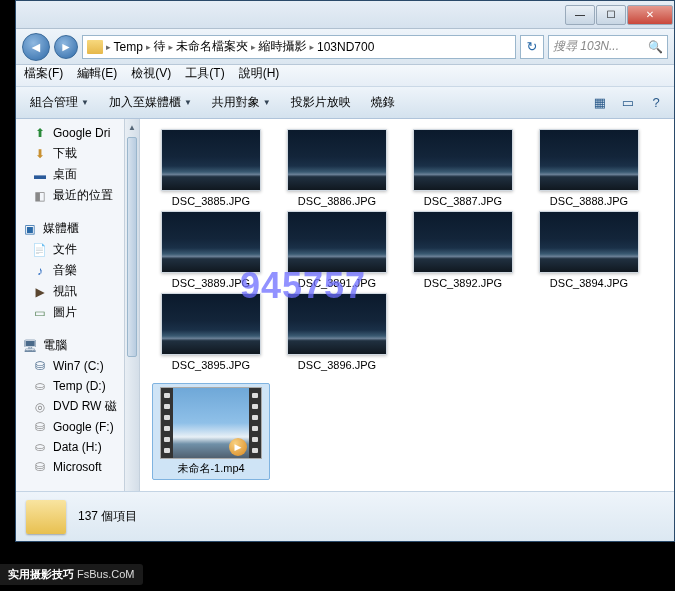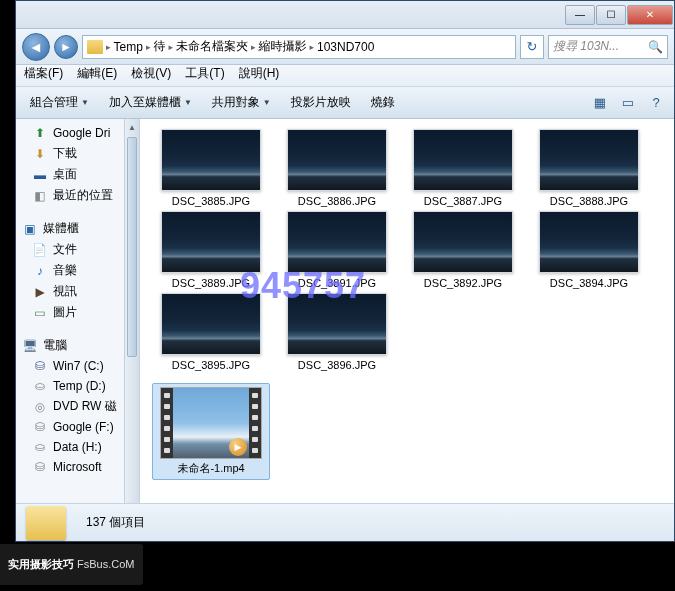--- a/index.html
+++ b/index.html
@@ -44,25 +44,25 @@
 .grid { display: grid; grid-template-columns: repeat(4, 118px); gap: 4px 8px; }
 .tile { width: 118px; text-align: center; font-size: 11px; }
 .thumb-img { width: 100px; height: 62px; margin: 0 auto 4px; background: linear-gradient(#0b1a2c 0%,#13253a 45%,#1a3048 60%,#3a5a72 70%,#6a8096 74%,#203040 78%,#101820 100%); border: 1px solid #d0d8e0; box-shadow: 0 1px 3px rgba(0,0,0,.25); }
 .tile.selected { background: #cfe4f6; border: 1px solid #7fb3e0; padding: 1px 0 3px; border-radius:2px; }
 .thumb-vid { width: 102px; height: 72px; margin: 2px auto 2px; position: relative; background: #fff; border: 1px solid #aaa; display:flex; }
 .film { width: 12px; background: #333; display:flex; flex-direction:column; justify-content:space-around; padding:2px 0; }
 .film i { display:block; width:6px; height:5px; background:#ddd; margin:0 auto; border-radius:1px; }
 .vid-center { flex:1; background: linear-gradient(#6fa8d8 0%,#8fc0e8 50%,#e8f0f6 70%,#7090a8 80%,#506070 100%); position:relative; }
 .play { position:absolute; right:2px; bottom:2px; width:18px; height:18px; border-radius:50%; background:radial-gradient(circle at 35% 30%,#f8d080,#d88820); display:flex; align-items:center; justify-content:center; color:#fff; font-size:9px; }
 
-.statusbar { position:absolute; left:0; right:0; bottom:0; height:38px; background:linear-gradient(#eef4fa,#dce8f2); border-top:1px solid #c4d4e4; display:flex; align-items:center; padding:4px 10px; font-size:12px; gap:20px; }
+.statusbar { position:absolute; left:0; right:0; bottom:0; height:50px; background:linear-gradient(#eef4fa,#dce8f2); border-top:1px solid #c4d4e4; display:flex; align-items:center; padding:4px 10px; font-size:12px; gap:12px; }
 .status-folder { width:40px; height:34px; background:linear-gradient(#f9e4a0,#e8c050); border-radius:2px; box-shadow:0 1px 2px rgba(0,0,0,.3); }
 
 .watermark { position: absolute; left: 240px; top: 265px; font-size: 36px; font-weight: bold; color: rgba(110,110,255,.75); pointer-events: none; letter-spacing:1px; font-family: Arial,sans-serif; }
-.corner-tag { position:absolute; left:0; bottom:6px; background:rgba(30,30,30,.85); color:#ddd; font-size:11px; padding:13px 8px; border-radius:0 3px 3px 0; }
+.corner-tag { position:absolute; left:0; bottom:6px; background:rgba(30,30,30,.85); color:#ddd; font-size:11px; padding:3px 8px; border-radius:0 3px 3px 0; }
 .corner-tag b { color:#fff; }
 </style>
 </head>
 <body>
 
 <div class="window">
 
   <div class="titlebar">
     <div class="win-btn">—</div>
     <div class="win-btn">☐</div>

